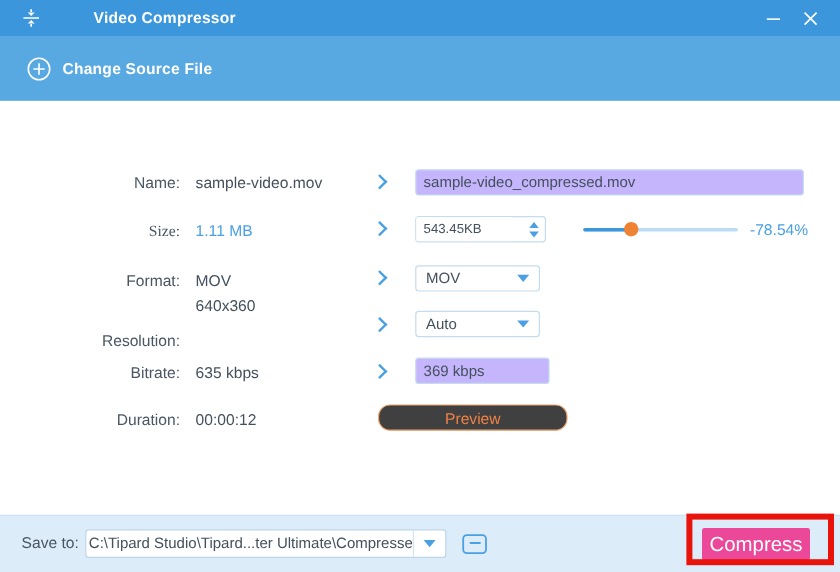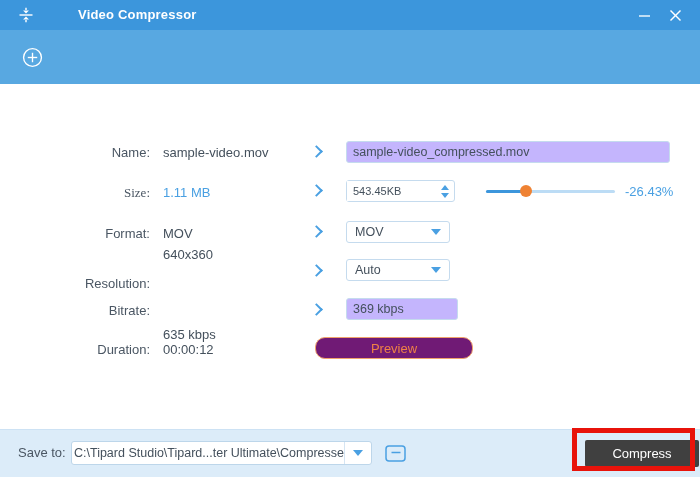--- a/index.html
+++ b/index.html
@@ -65,42 +65,42 @@
   .dropdown { left:346px; width:104px; height:22px; border:1px solid #c5dbee;
     border-radius:3px; background:#fff; display:flex; align-items:center;
     padding:0 8px; cursor:pointer; }
   .dropdown .dd-text { font-size:12.5px; color:#44505c; }
   .caret-down { margin-left:auto; width:0; height:0;
     border-left:5px solid transparent; border-right:5px solid transparent;
     border-top:6px solid #4aa0e2; }
   .bitrate-input { left:346px; top:298px; width:112px; }
 
   .preview-btn { left:315px; top:337px; width:158px; height:22px;
-    border:1px solid #f0a26b; border-radius:10px; background:#701a75;
+    border:1px solid #f0a26b; border-radius:10px; background:#404040;
     color:#ef8146; font-size:13px; display:flex; align-items:center;
     justify-content:center; cursor:pointer; }
 
   
   .footer { left:0; top:429px; width:700px; height:48px; background:#dcecf9;
     border-top:1px solid #cde2f4; }
   .saveto-label { left:18px; top:429px; height:48px; line-height:48px;
     font-size:13px; color:#4a5663; }
   .path-combo { left:71px; top:441px; width:301px; height:24px; background:#fff;
     border:1px solid #bdd6ea; border-radius:3px; display:flex; align-items:stretch;
     cursor:pointer; }
   .path-text { flex:1; overflow:hidden; white-space:nowrap; font-size:12.5px;
     color:#44505c; line-height:22px; padding-left:2px; }
   .combo-caret { width:27px; border-left:1px solid #d5e5f3; display:flex;
     align-items:center; justify-content:center; }
   .folder-btn { left:384px; top:443px; width:24px; height:21px; cursor:pointer;
     display:flex; align-items:center; justify-content:center; }
 
-  .compress-btn { left:585px; top:440px; width:114px; height:27px;
-    background:#404040; border:none; border-radius:2px; color:#fff;
-    font-family:"Liberation Sans", sans-serif; font-size:13px;
+  .compress-btn { left:585px; top:440px; width:90px; height:27px;
+    background:#ec4899; border:none; border-radius:2px; color:#fff;
+    font-family:"Liberation Sans", sans-serif; font-size:17px;
     display:flex; align-items:center; justify-content:center; cursor:pointer; }
   .red-annotation { left:572px; top:428px; width:123px; height:43px;
     border:5px solid #e8130b; pointer-events:none; z-index:10; }
 </style>
 </head>
 <body>
 
 <div class="abs titlebar">
   <svg class="abs app-icon" viewBox="0 0 16 16">
     <line x1="1.5" y1="8" x2="14.5" y2="8" stroke="#ffffff" stroke-width="1.4"></line>
@@ -123,20 +123,21 @@
   </div>
 </div>
 
 <div class="abs subheader">
   <div class="abs change-src" style="top:14px;">
     <svg width="21" height="21" viewBox="0 0 20 20">
       <circle cx="10" cy="10" r="8.5" fill="none" stroke="#ffffff" stroke-width="1.3"></circle>
       <line x1="10" y1="5.5" x2="10" y2="14.5" stroke="#ffffff" stroke-width="1.3"></line>
       <line x1="5.5" y1="10" x2="14.5" y2="10" stroke="#ffffff" stroke-width="1.3"></line>
     </svg>
+    <span class="lbl">Change Source File</span>
   </div>
 </div>
 
 <div class="abs row-label" style="top:145px;">Name:</div>
 <div class="abs row-value" style="top:145px;">sample-video.mov</div>
 <span class="abs chevron" style="top:147px;"></span>
 <input class="abs txt-input name-input" value="sample-video_compressed.mov" style="">
 
 <div class="abs row-label" style="top:185px;font-family:Liberation Serif, serif;">Size:</div>
 <div class="abs row-value blue-text" style="top:185px;">1.11 MB</div>
@@ -146,40 +147,40 @@
   <div class="spinner">
     <div class="spin-up"></div>
     <div class="spin-down"></div>
   </div>
 </div>
 <div class="abs slider">
   <div class="slider-track"></div>
   <div class="slider-fill" style="width: 31%;"></div>
   <div class="slider-handle" style="left: 31%;"></div>
 </div>
-<div class="abs reduction">-26.43%</div>
+<div class="abs reduction">-78.54%</div>
 
 <div class="abs row-label" style="top:226px;">Format:</div>
 <div class="abs row-value" style="top:226px;">MOV</div>
 <span class="abs chevron" style="top:227px;"></span>
 <div class="abs dropdown" style="top:221px;">
   <span class="dd-text">MOV</span>
   <span class="caret-down"></span>
 </div>
 
 <div class="abs row-label" style="top:276px;">Resolution:</div>
 <div class="abs row-value" style="top:247px;">640x360</div>
 <span class="abs chevron" style="top:266px;"></span>
 <div class="abs dropdown" style="top:259px;">
   <span class="dd-text">Auto</span>
   <span class="caret-down"></span>
 </div>
 
 <div class="abs row-label" style="top:303px;">Bitrate:</div>
-<div class="abs row-value" style="top:303px;margin-top:24px;">635 kbps</div>
+<div class="abs row-value" style="top:303px;">635 kbps</div>
 <span class="abs chevron" style="top:305px;"></span>
 <input class="abs txt-input bitrate-input" value="369 kbps" style="">
 
 <div class="abs row-label" style="top:342px;">Duration:</div>
 <div class="abs row-value" style="top:342px;">00:00:12</div>
 <div class="abs preview-btn">
   <span>Preview</span>
 </div>
 
 <div class="abs footer"></div>

